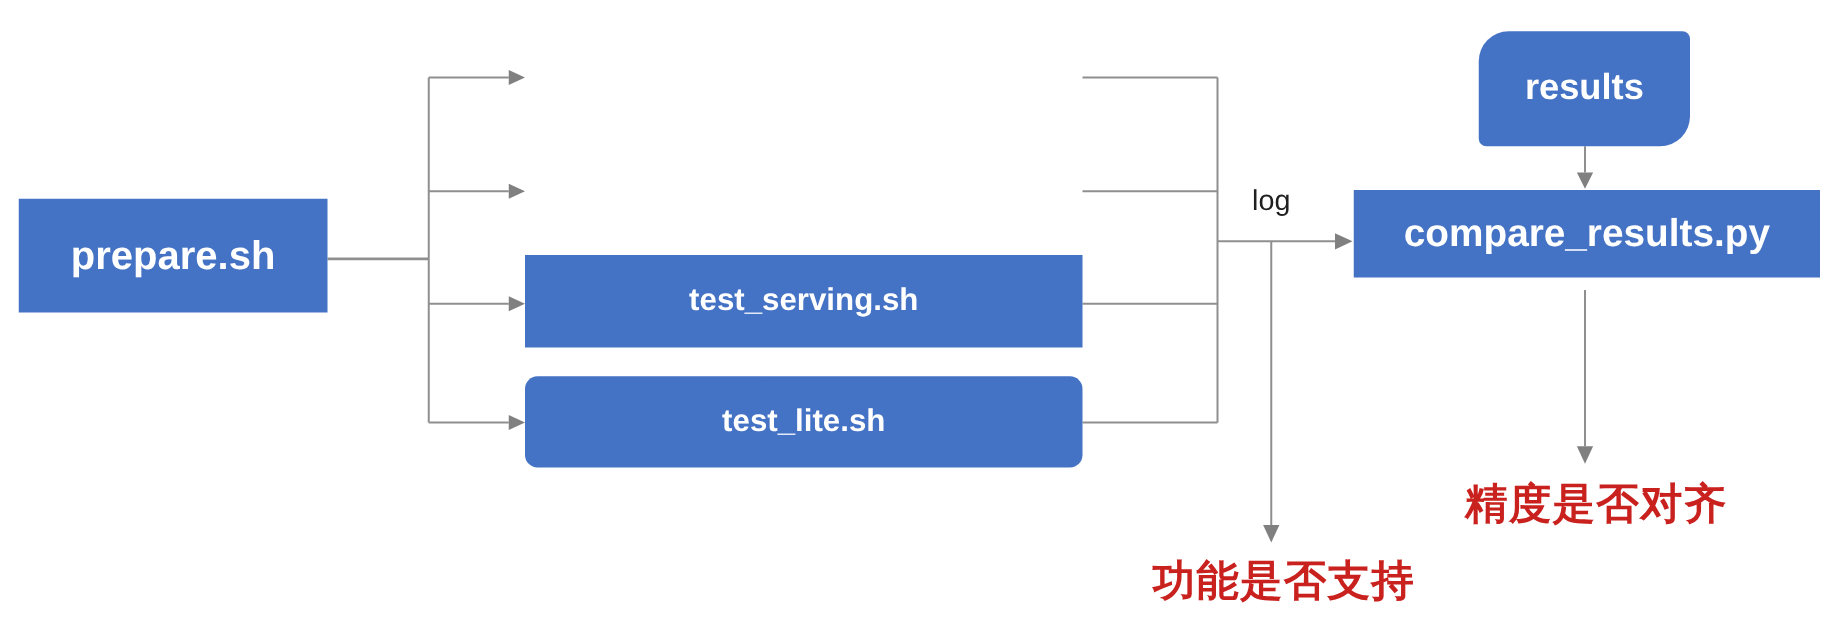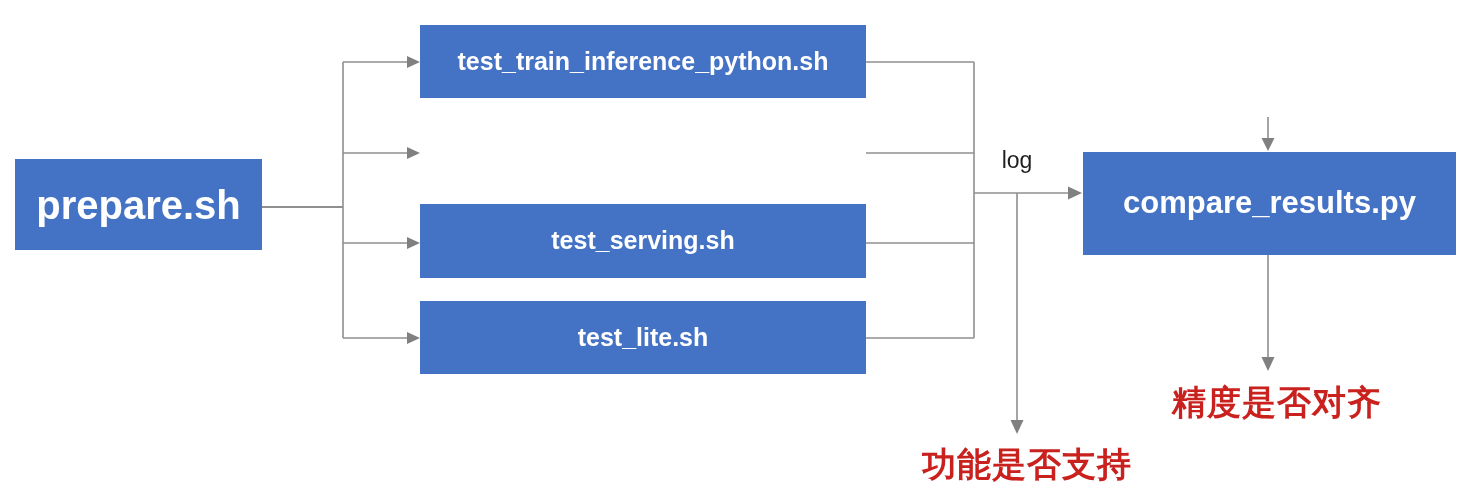--- a/index.html
+++ b/index.html
@@ -30,40 +30,40 @@
     display: flex;
     align-items: center;
     justify-content: center;
     text-align: center;
     box-sizing: border-box;
     line-height: 1.1;
   }
   .node-prepare {
     left: 15px; top: 159px;
     width: 247px; height: 91px;
-    font-size: 40px;
+    font-size: 32px;
   }
   .node-test {
     left: 420px;
     width: 446px;
     font-size: 25px;
   }
   .node-test-1 { top: 25px;  height: 73px; }
   .node-test-2 { top: 117px; height: 73px; }
   .node-test-3 { top: 204px; height: 74px; }
-  .node-test-4 { top: 301px; height: 73px; }
+  .node-test-4 { top: 301px; height: 73px; border-radius: 10px; }
   .node-results {
     left: 1183px; top: 25px;
     width: 169px; height: 92px;
     font-size: 29px;
     border-radius: 24px 6px 24px 6px;
   }
   .node-compare {
     left: 1083px; top: 152px;
-    width: 373px; height: 103px;
+    width: 373px; height: 70px;
     font-size: 31px;
   }
   .log-label {
     position: absolute;
     left: 985px; top: 147px;
     width: 64px;
     text-align: center;
     font-size: 23px;
     color: #1f1f1f;
     font-weight: 400;
@@ -118,24 +118,24 @@
       <polygon points="407,332 420,338 407,344"></polygon>
       <polygon points="1068,186.5 1082,193 1068,199.5"></polygon>
       <polygon points="1010.5,420 1023.5,420 1017,434"></polygon>
       <polygon points="1261.5,138 1274.5,138 1268,151"></polygon>
       <polygon points="1261.5,357 1274.5,357 1268,371"></polygon>
     </g>
   </svg>
 
   <div class="node node-prepare">prepare.sh</div>
 
-  <div class="node node-test node-test-1">test_train_inference_python.sh</div>
   <div class="node node-test node-test-3">test_serving.sh</div>
   <div class="node node-test node-test-4">test_lite.sh</div>
 
+  <div class="node node-results">results</div>
 
   <div class="node node-compare">compare_results.py</div>
 
   <div class="log-label">log</div>
 
   <div class="annotation annotation-precision">精度是否对齐</div>
 
   <div class="annotation annotation-function">功能是否支持</div>
 
 </div>

